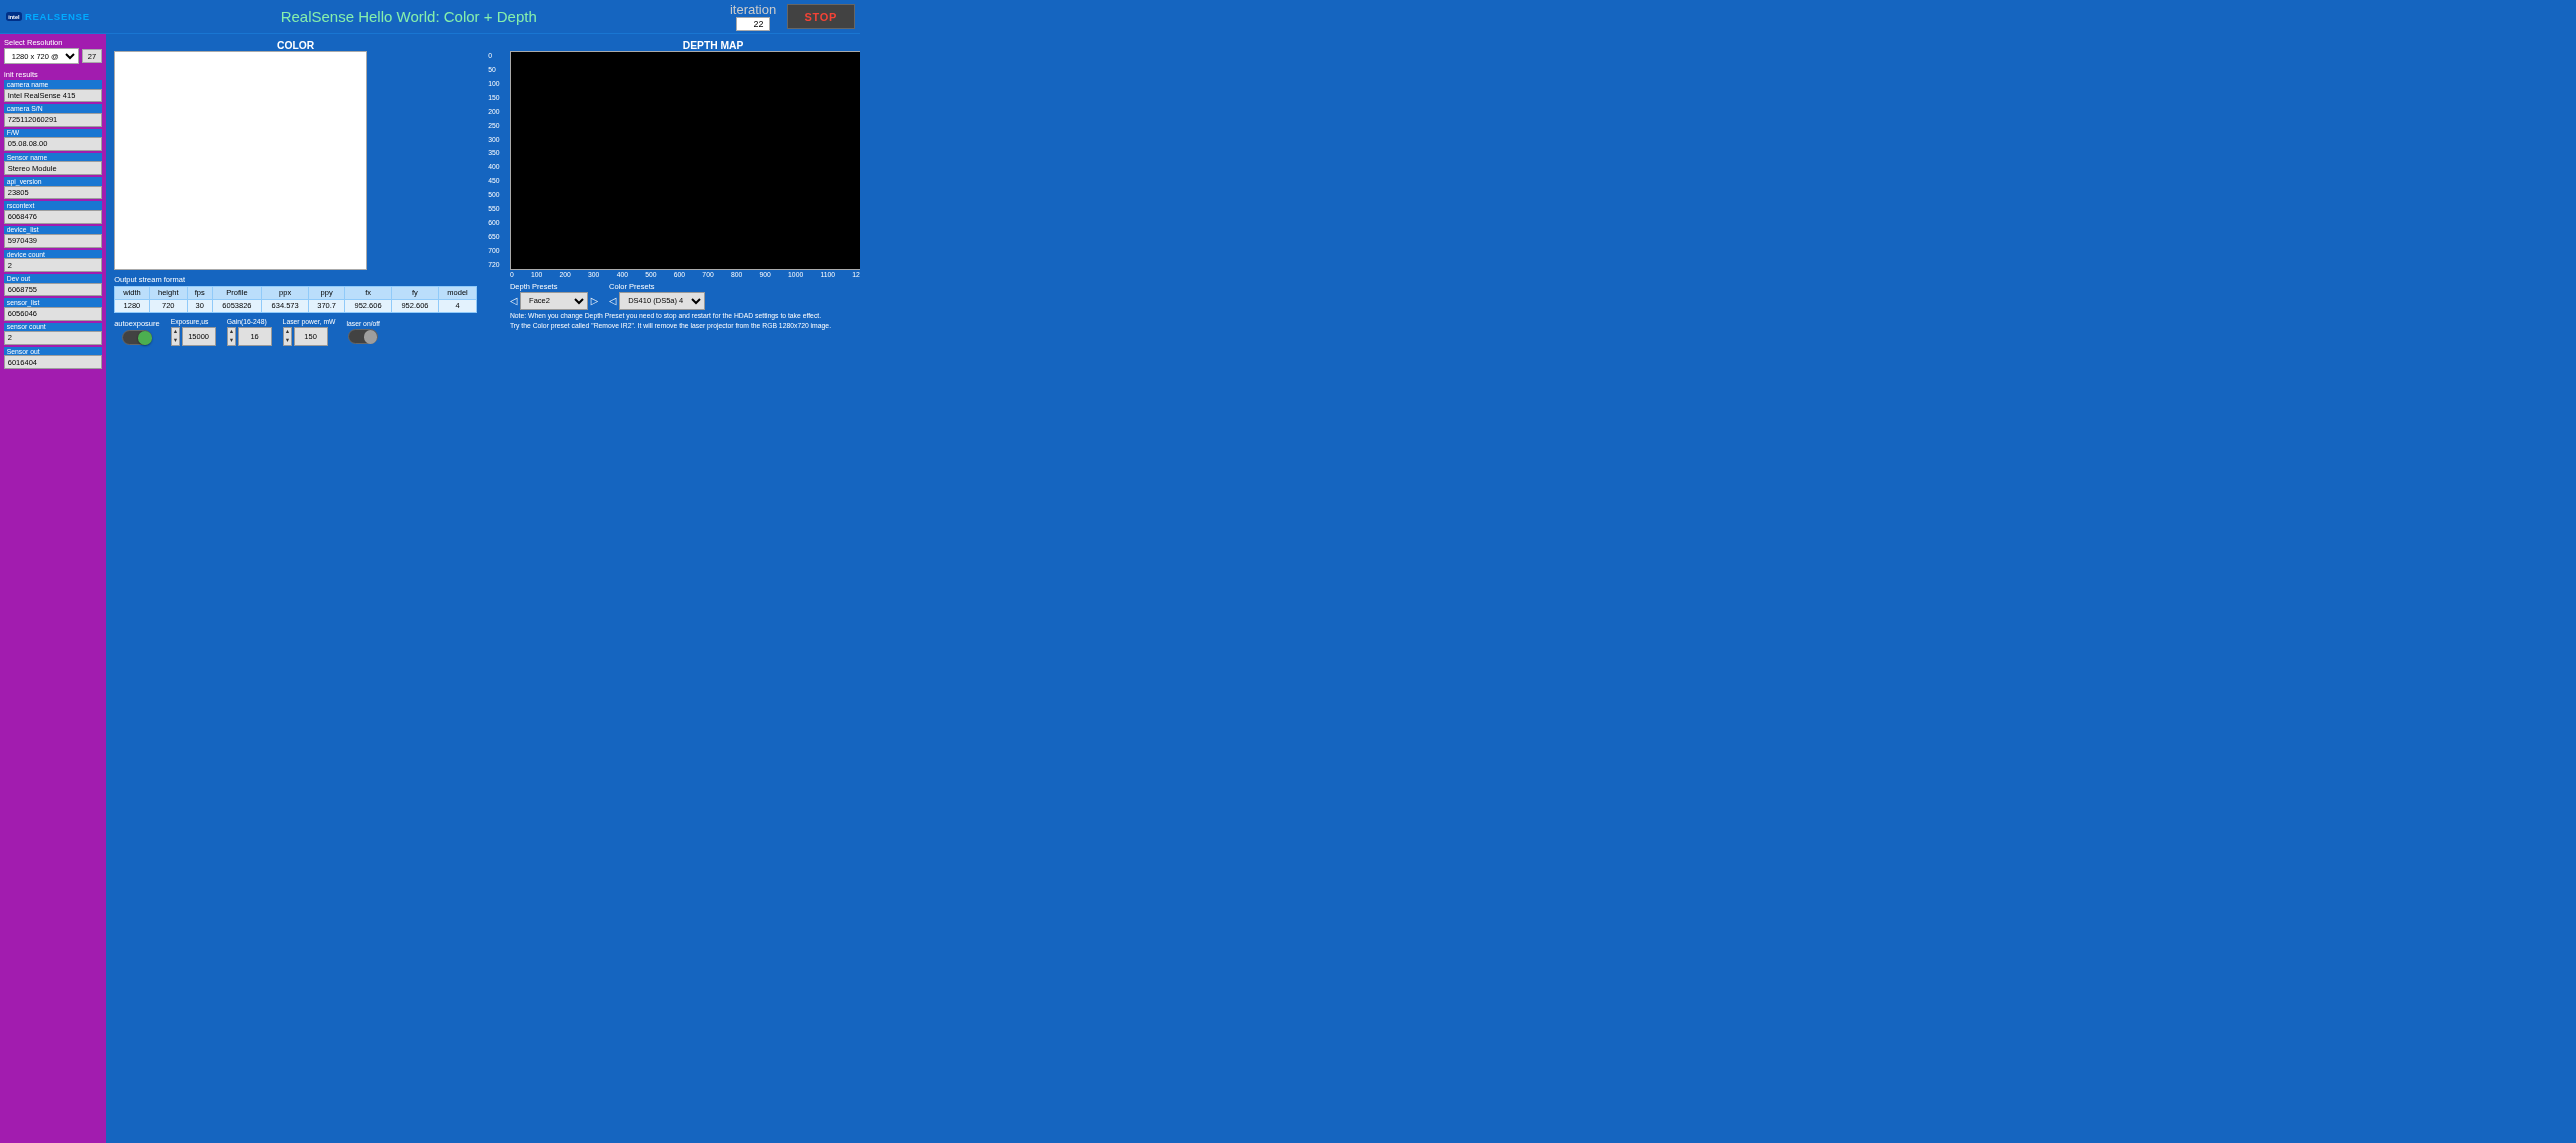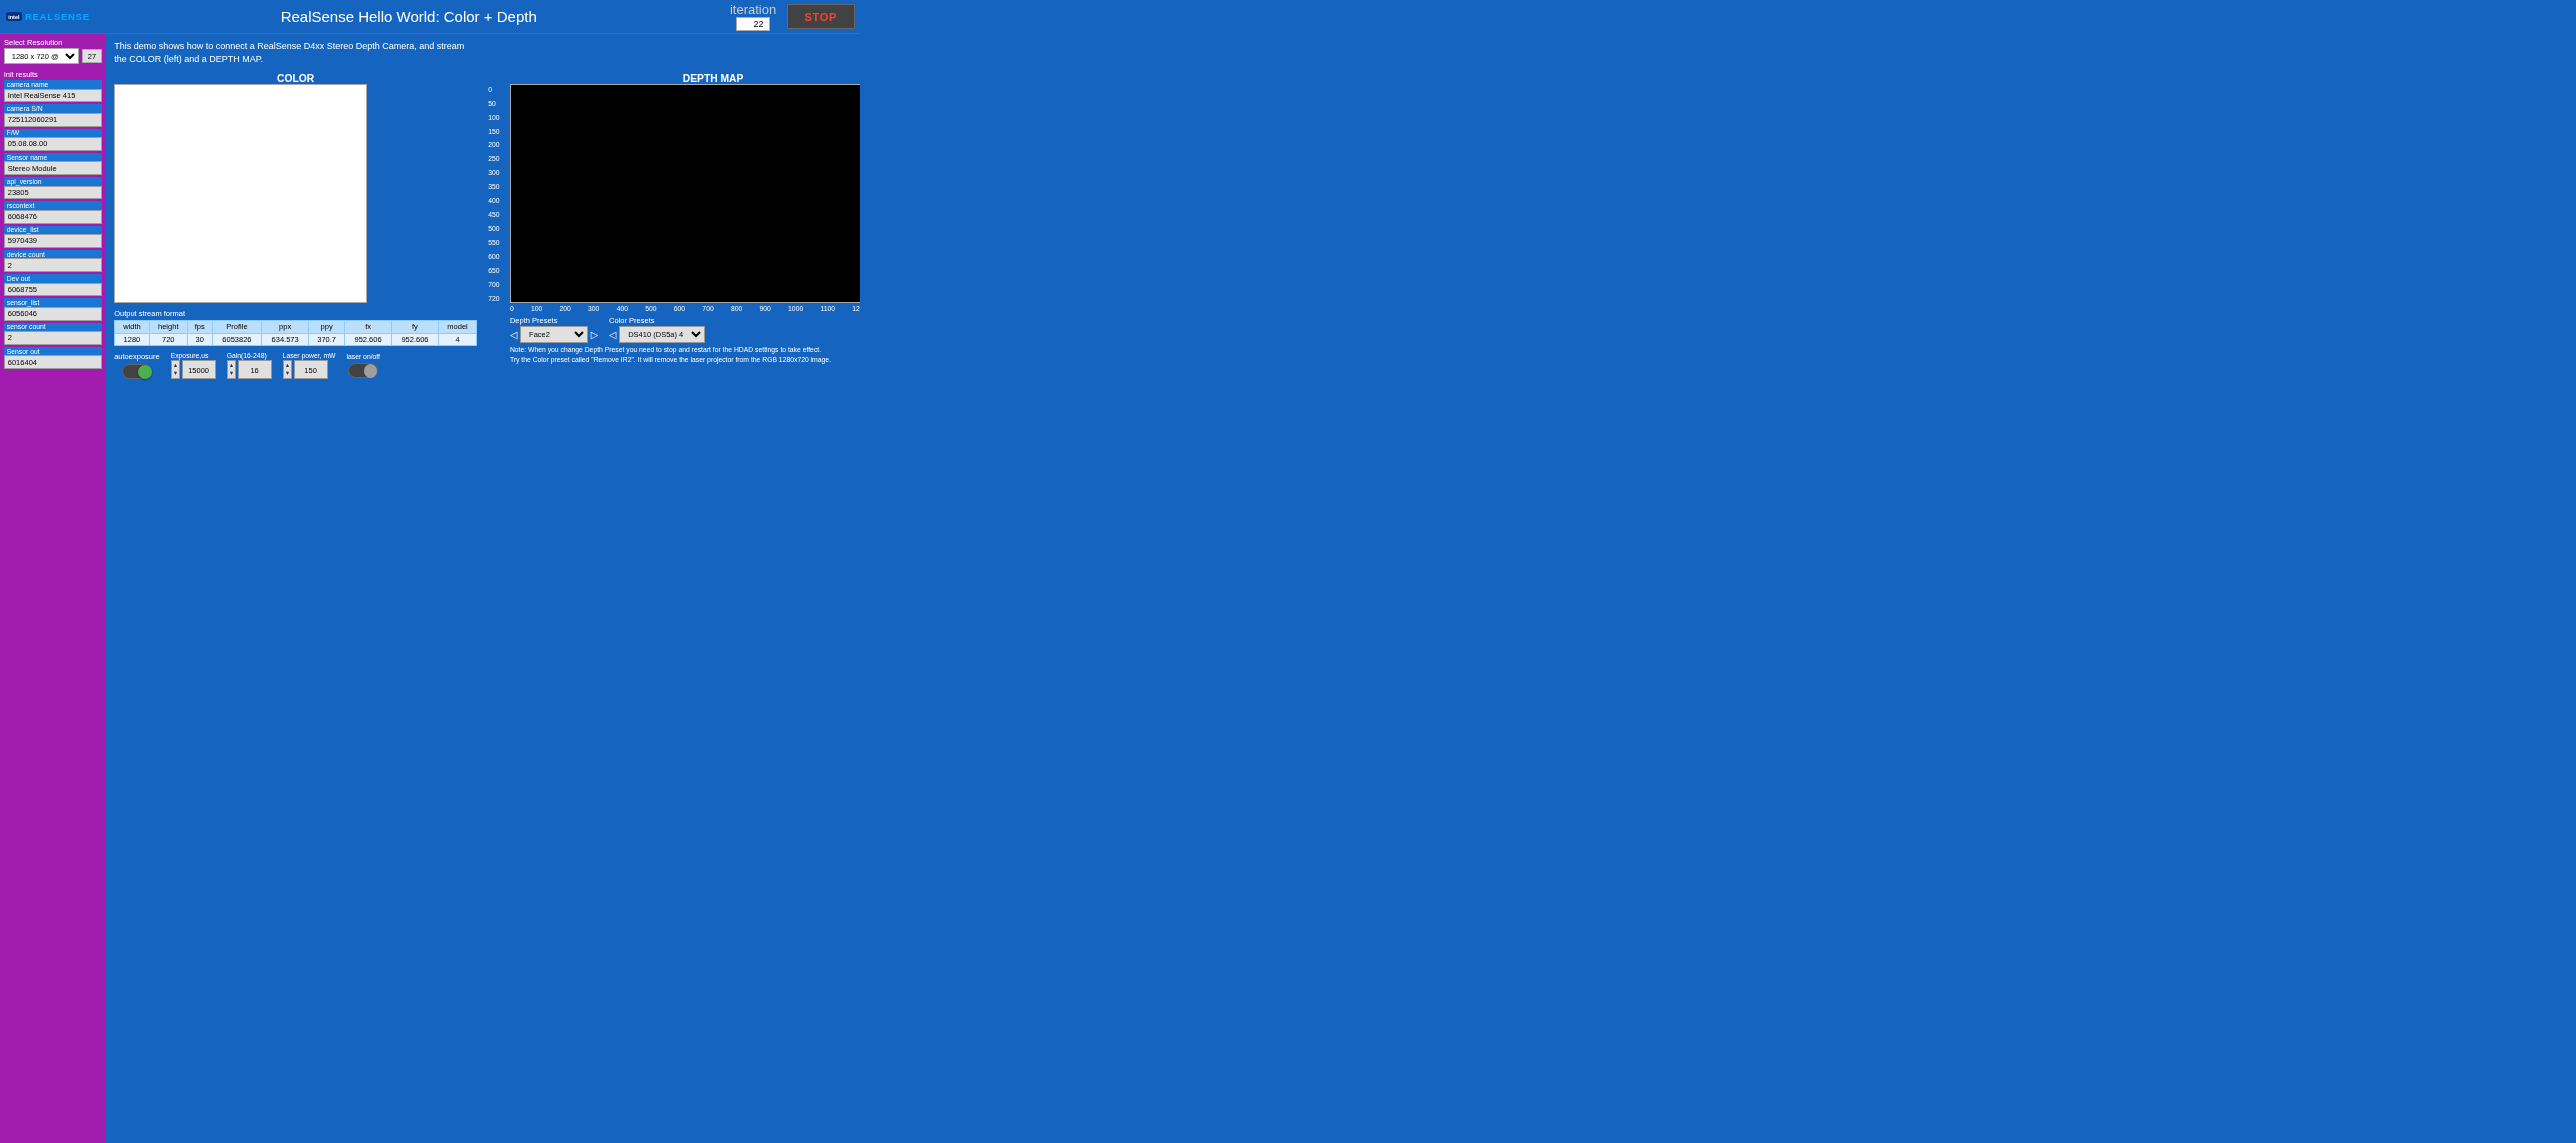--- a/index.html
+++ b/index.html
@@ -39,21 +39,21 @@
     .realsense-text {
       color: #00aaff;
       font-size: 9.6px;
       font-weight: bold;
       letter-spacing: 0.7px;
     }
     .header-title {
       flex: 1;
       text-align: center;
       font-size: 15px;
-      color: #ffffff;
+      color: #86efac;
       font-weight: normal;
     }
     .iteration-box {
       display: flex;
       flex-direction: column;
       align-items: center;
       margin-right: 11px;
     }
     .iteration-label {
       font-size: 13px;
@@ -500,24 +500,20 @@
       <div class="info-field-label">sensor count</div>
       <span class="info-field-value">2</span>
     </div>
     <div class="info-field">
       <div class="info-field-label">Sensor out</div>
       <span class="info-field-value">6016404</span>
     </div>
   </div>
 
   <div class="center-panel">
-    <div class="description-text">
-      <span>This demo shows how to connect a RealSense D4xx Stereo Depth Camera, and stream</span><br>
-      <span>the COLOR (left) and a DEPTH MAP.</span>
-    </div>
 
     <div class="cameras-row">
 
       <div class="camera-section">
         <div class="camera-title">COLOR</div>
         <div class="color-viewport"></div>
 
         <div class="output-stream-section">
           <div class="output-stream-label">Output stream format</div>
           <table class="stream-table">

